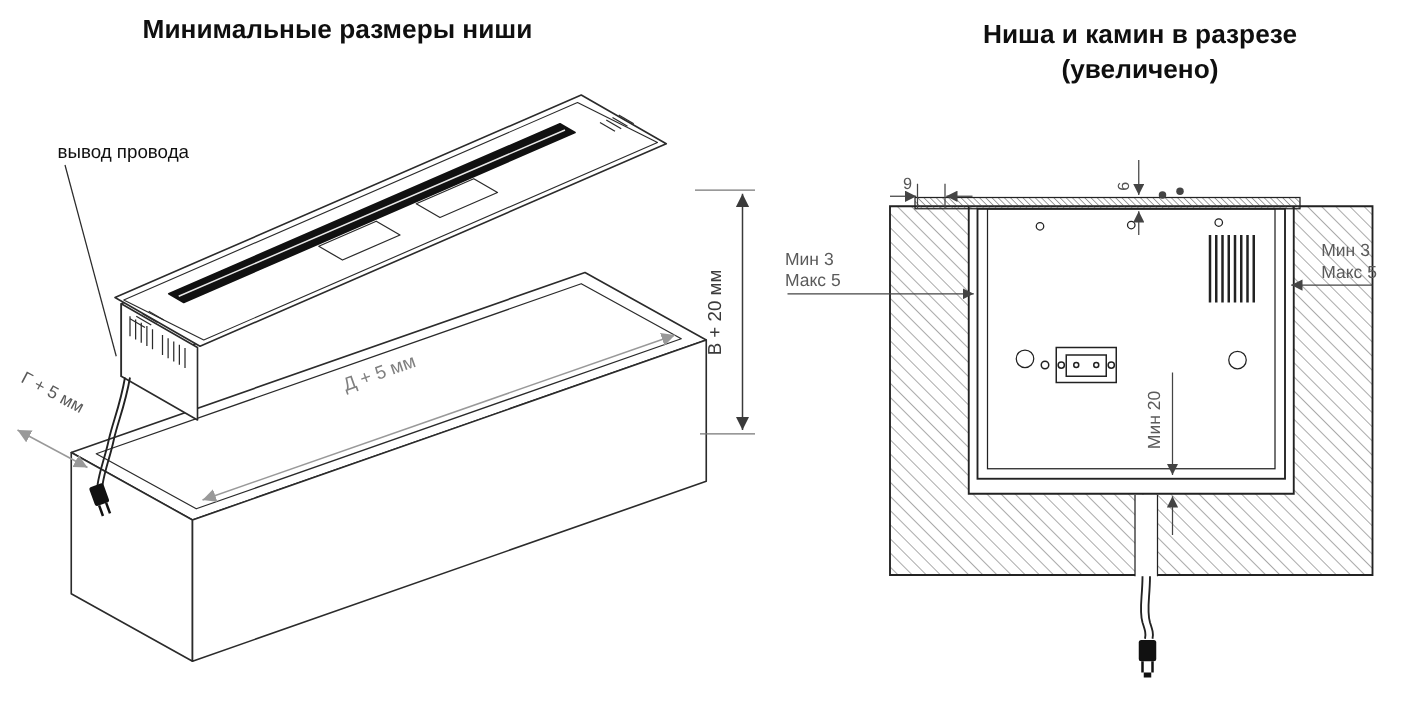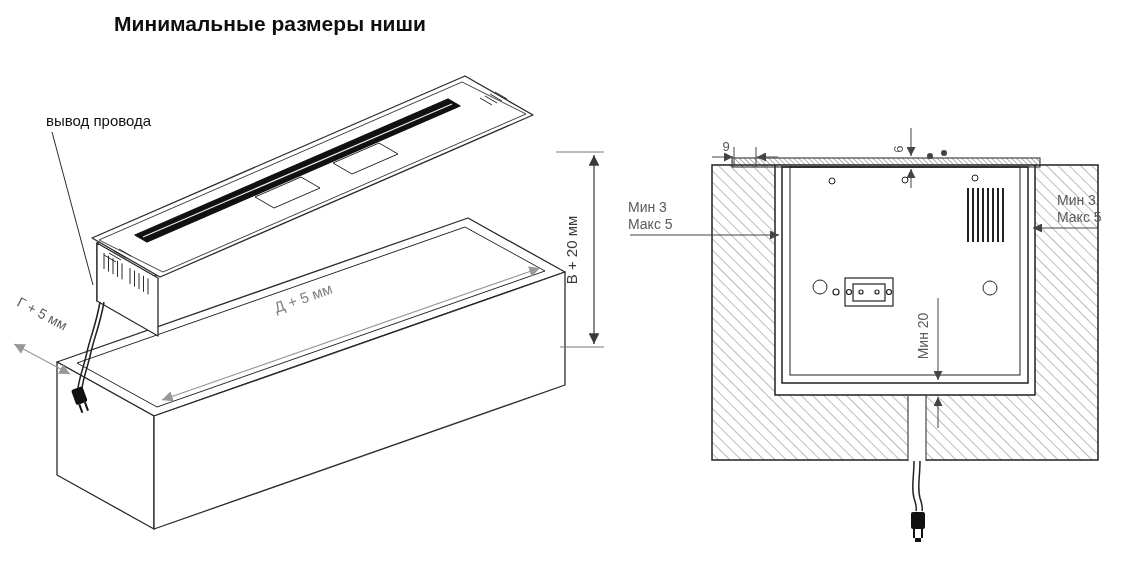--- a/index.html
+++ b/index.html
@@ -15,20 +15,24 @@
   .dimtxt{fill:#5a5a5a;font-size:14px;}
   .dimtxt2{fill:#808080;font-size:15px;}
   .smalldim{fill:#555;font-size:13px;}
 </style>
 </head>
 <body>
 
 <div id="canvas">
 
   <div id="left-title" class="title">Минимальные размеры ниши</div>
+  <div id="right-title" class="title">
+    <div>Ниша и камин в разрезе</div>
+    <div>(увеличено)</div>
+  </div>
 
   <svg id="left-svg" width="620" height="564" viewBox="0 0 620 564">
     <defs>
       <marker id="arwL" viewBox="0 0 10 10" refX="10" refY="5" markerWidth="9" markerHeight="9" orient="auto-start-reverse">
         <path d="M0,0L10,5L0,10z" fill="#3a3a3a"></path>
       </marker>
       <marker id="argL" viewBox="0 0 10 10" refX="10" refY="5" markerWidth="9" markerHeight="9" orient="auto-start-reverse">
         <path d="M0,0L10,5L0,10z" fill="#999"></path>
       </marker>
     </defs>

